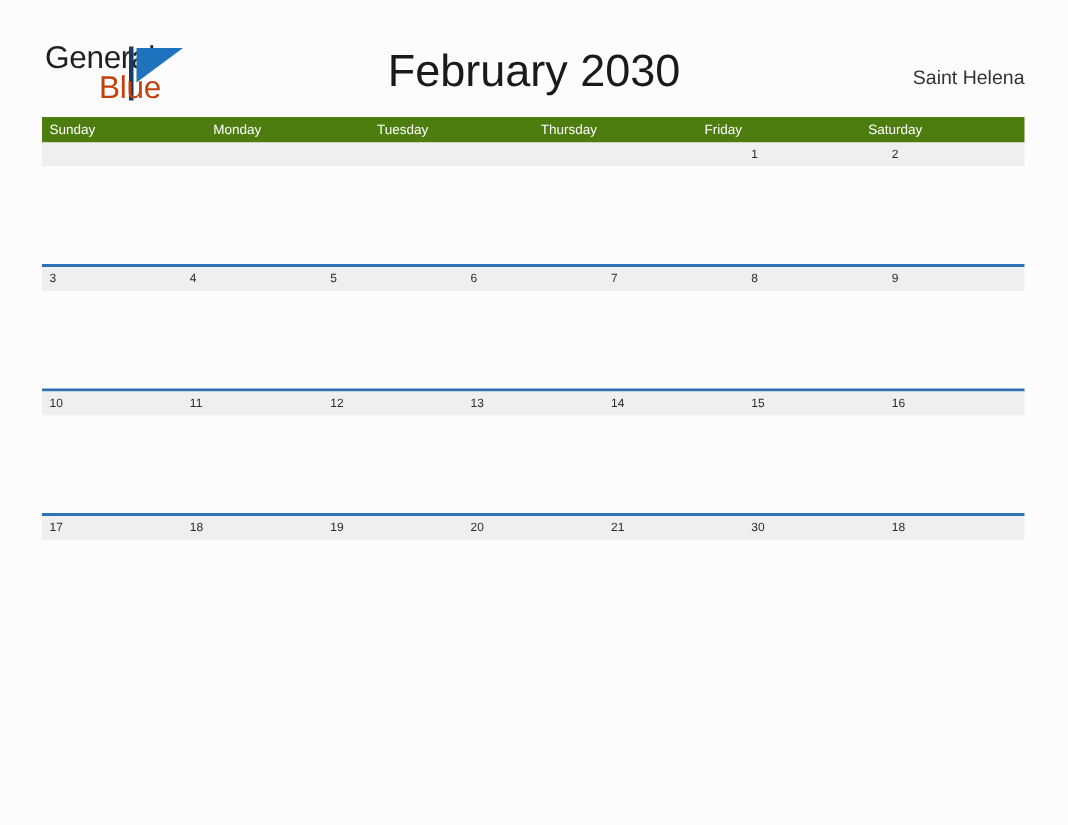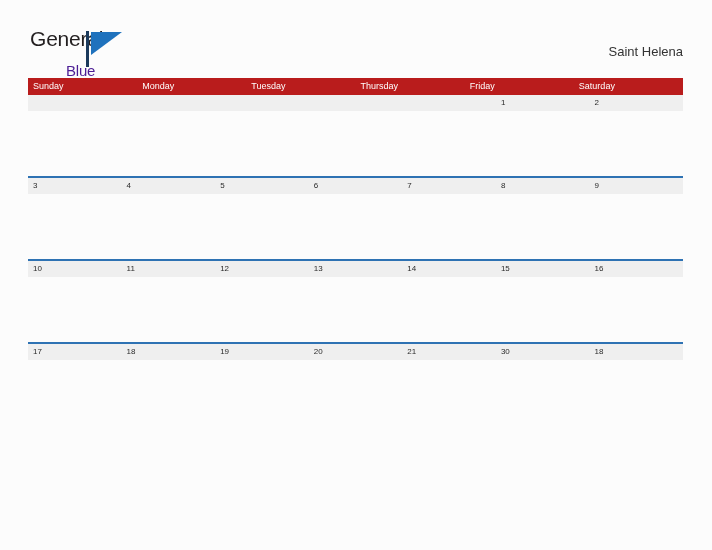--- a/index.html
+++ b/index.html
@@ -44,24 +44,24 @@
     top: 0;
     font-size: 21px;
     letter-spacing: -0.2px;
     color: #231f20;
     line-height: 22px;
     white-space: nowrap;
   }
   .logo-blue {
     position: absolute;
     left: 36px;
-    top: 32px;
-    font-size: 15px;
+    top: 20px;
+    font-size: 21px;
     letter-spacing: -0.2px;
-    color: #4c1d95;
+    color: #c2410c;
     line-height: 22px;
     white-space: nowrap;
   }
   .logo-bar {
     position: absolute;
     left: 56px;
     top: 3px;
     width: 3px;
     height: 36px;
     background: #1b3a5c;
@@ -101,21 +101,21 @@
     position: absolute;
     left: 28px;
     top: 78px;
     width: 655px;
   }
 
   .weekday-header {
     display: flex;
     width: 100%;
     height: 17px;
-    background: #b91c1c;
+    background: #4d7c0f;
   }
   .weekday-cell {
     flex: 1 1 0;
     color: #ffffff;
     font-size: 9px;
     line-height: 17px;
     padding-left: 5px;
     box-sizing: border-box;
     white-space: nowrap;
     overflow: hidden;
@@ -165,20 +165,21 @@
 
   <div class="top-bar">
 
     <div class="logo">
       <span class="logo-general">General</span>
       <span class="logo-bar"></span>
       <span class="logo-triangle"></span>
       <span class="logo-blue">Blue</span>
     </div>
 
+    <div class="cal-title">February 2030</div>
 
     <div class="region-label">Saint Helena</div>
 
   </div>
 
   <div class="calendar">
 
     <div class="weekday-header">
       <div class="weekday-cell">Sunday</div>
       <div class="weekday-cell">Monday</div>

